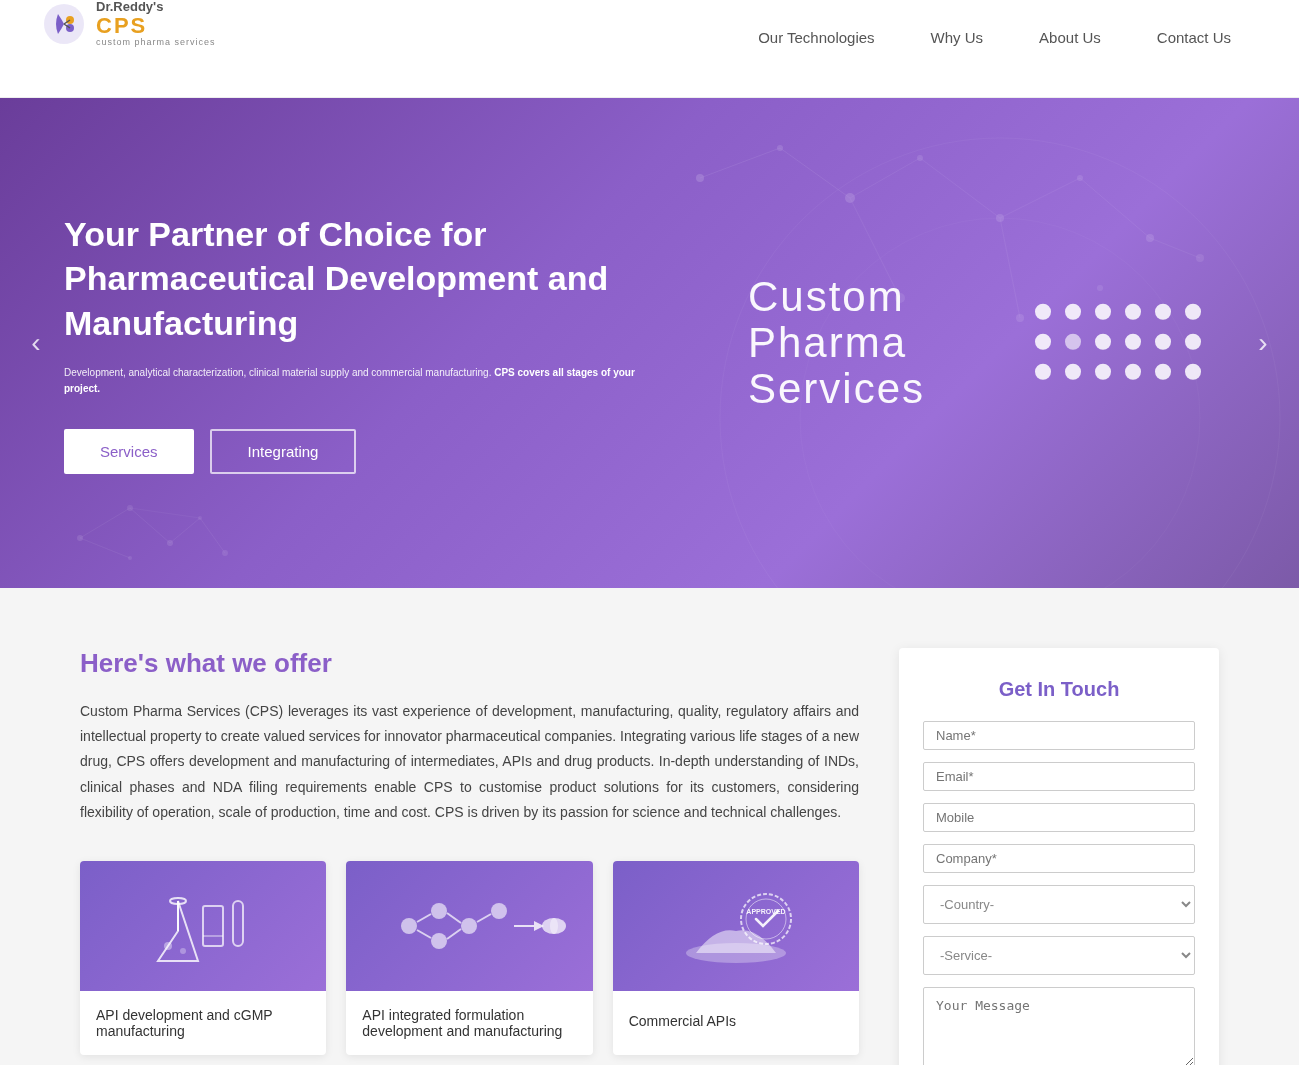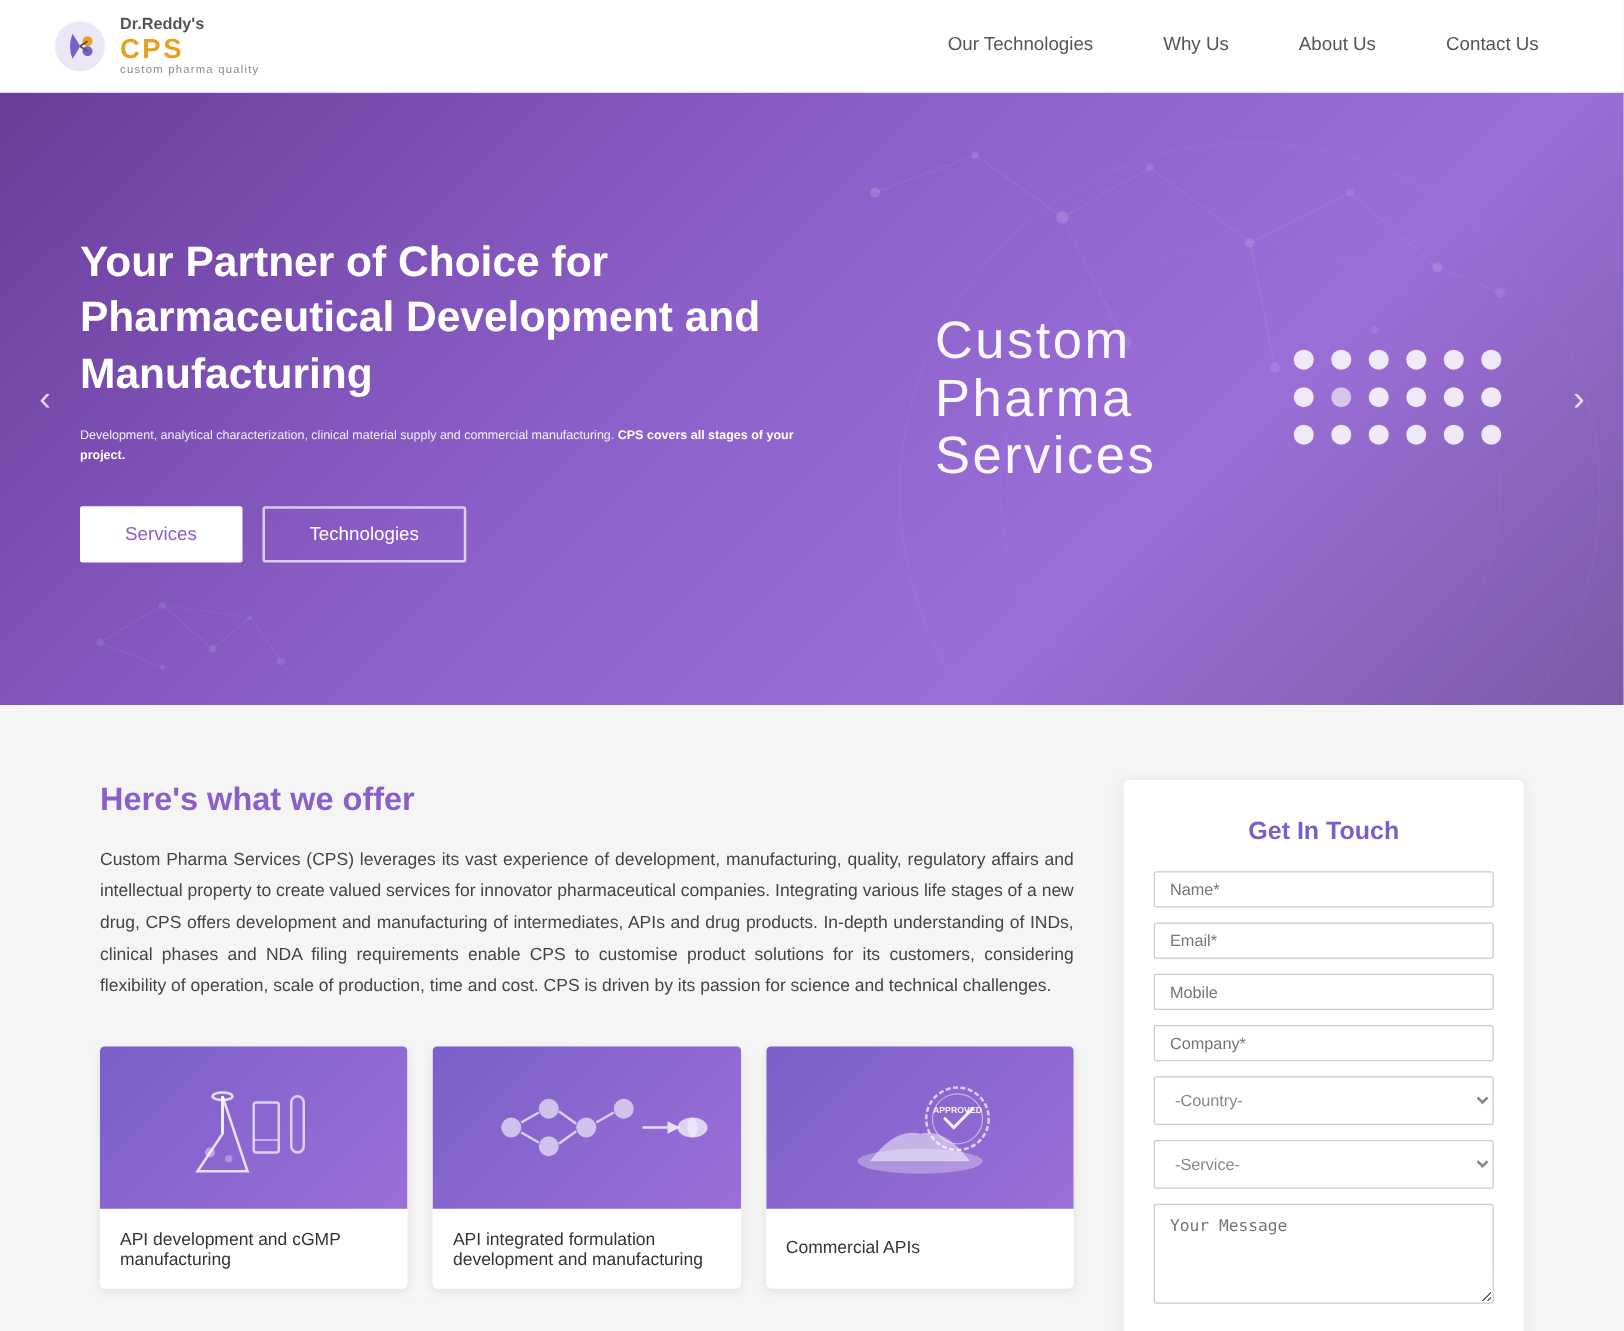--- a/index.html
+++ b/index.html
@@ -1,25 +1,25 @@
 <!DOCTYPE html>
 <html><head>
   <meta charset="utf-8">
   <style>
     * { margin: 0; padding: 0; box-sizing: border-box; }
     body { font-family: Arial, sans-serif; background: #f5f5f5; width: 1299px; }
 
     
     .header {
       display: flex;
-      align-items: center;
+      align-items: flex-start;
       justify-content: space-between;
       background: #fff;
       padding: 0 40px;
-      height: 74px;
+      height: 98px;
       border-bottom: 1px solid #eee;
       position: relative;
       z-index: 10;
     }
     .logo-area {
       display: flex;
       align-items: center;
       gap: 8px;
     }
     .logo-icon {
@@ -284,21 +284,21 @@
     <svg class="logo-icon" viewBox="0 0 48 48" xmlns="http://www.w3.org/2000/svg">
       <circle cx="24" cy="24" r="20" fill="#7b5fc8" opacity="0.15"></circle>
       <path d="M18 14 Q14 24 18 34 Q22 28 24 24 Q22 20 18 14Z" fill="#7b5fc8"></path>
       <circle cx="30" cy="20" r="4" fill="#e8a020"></circle>
       <circle cx="30" cy="28" r="4" fill="#7b5fc8"></circle>
       <path d="M24 24 L30 20 M24 24 L30 28" stroke="#555" stroke-width="1.5"></path>
     </svg>
     <div class="logo-text">
       <span class="logo-dr">Dr.Reddy's</span>
       <span class="logo-cps">CPS</span>
-      <span class="logo-sub">custom pharma quality</span>
+      <span class="logo-sub">custom pharma services</span>
     </div>
   </div>
   <nav class="nav">
     <div class="nav-item">Our Technologies</div>
     <div class="nav-item">Why Us</div>
     <div class="nav-item">About Us</div>
     <div class="nav-item">Contact Us</div>
   </nav>
 </header>
 
@@ -346,21 +346,21 @@
 
   <div class="hero-arrow hero-arrow-left">‹</div>
 
   <div class="hero-content">
     <h1 class="hero-title">Your Partner of Choice for Pharmaceutical Development and Manufacturing</h1>
     <p class="hero-desc">
       <span>Development, analytical characterization, clinical material supply and commercial manufacturing.</span><strong> CPS covers all stages of your project.</strong>
     </p>
     <div class="hero-buttons">
       <button class="btn-services">Services</button>
-      <button class="btn-technologies">Technologies</button>
+      <button class="btn-technologies">Integrating</button>
     </div>
   </div>
 
   <div class="hero-right">
     <div style="display:flex; align-items:center; gap:30px;">
       <div class="cps-text-large">
         <div>Custom</div>
         <div>Pharma</div>
         <div>Services</div>
       </div>

